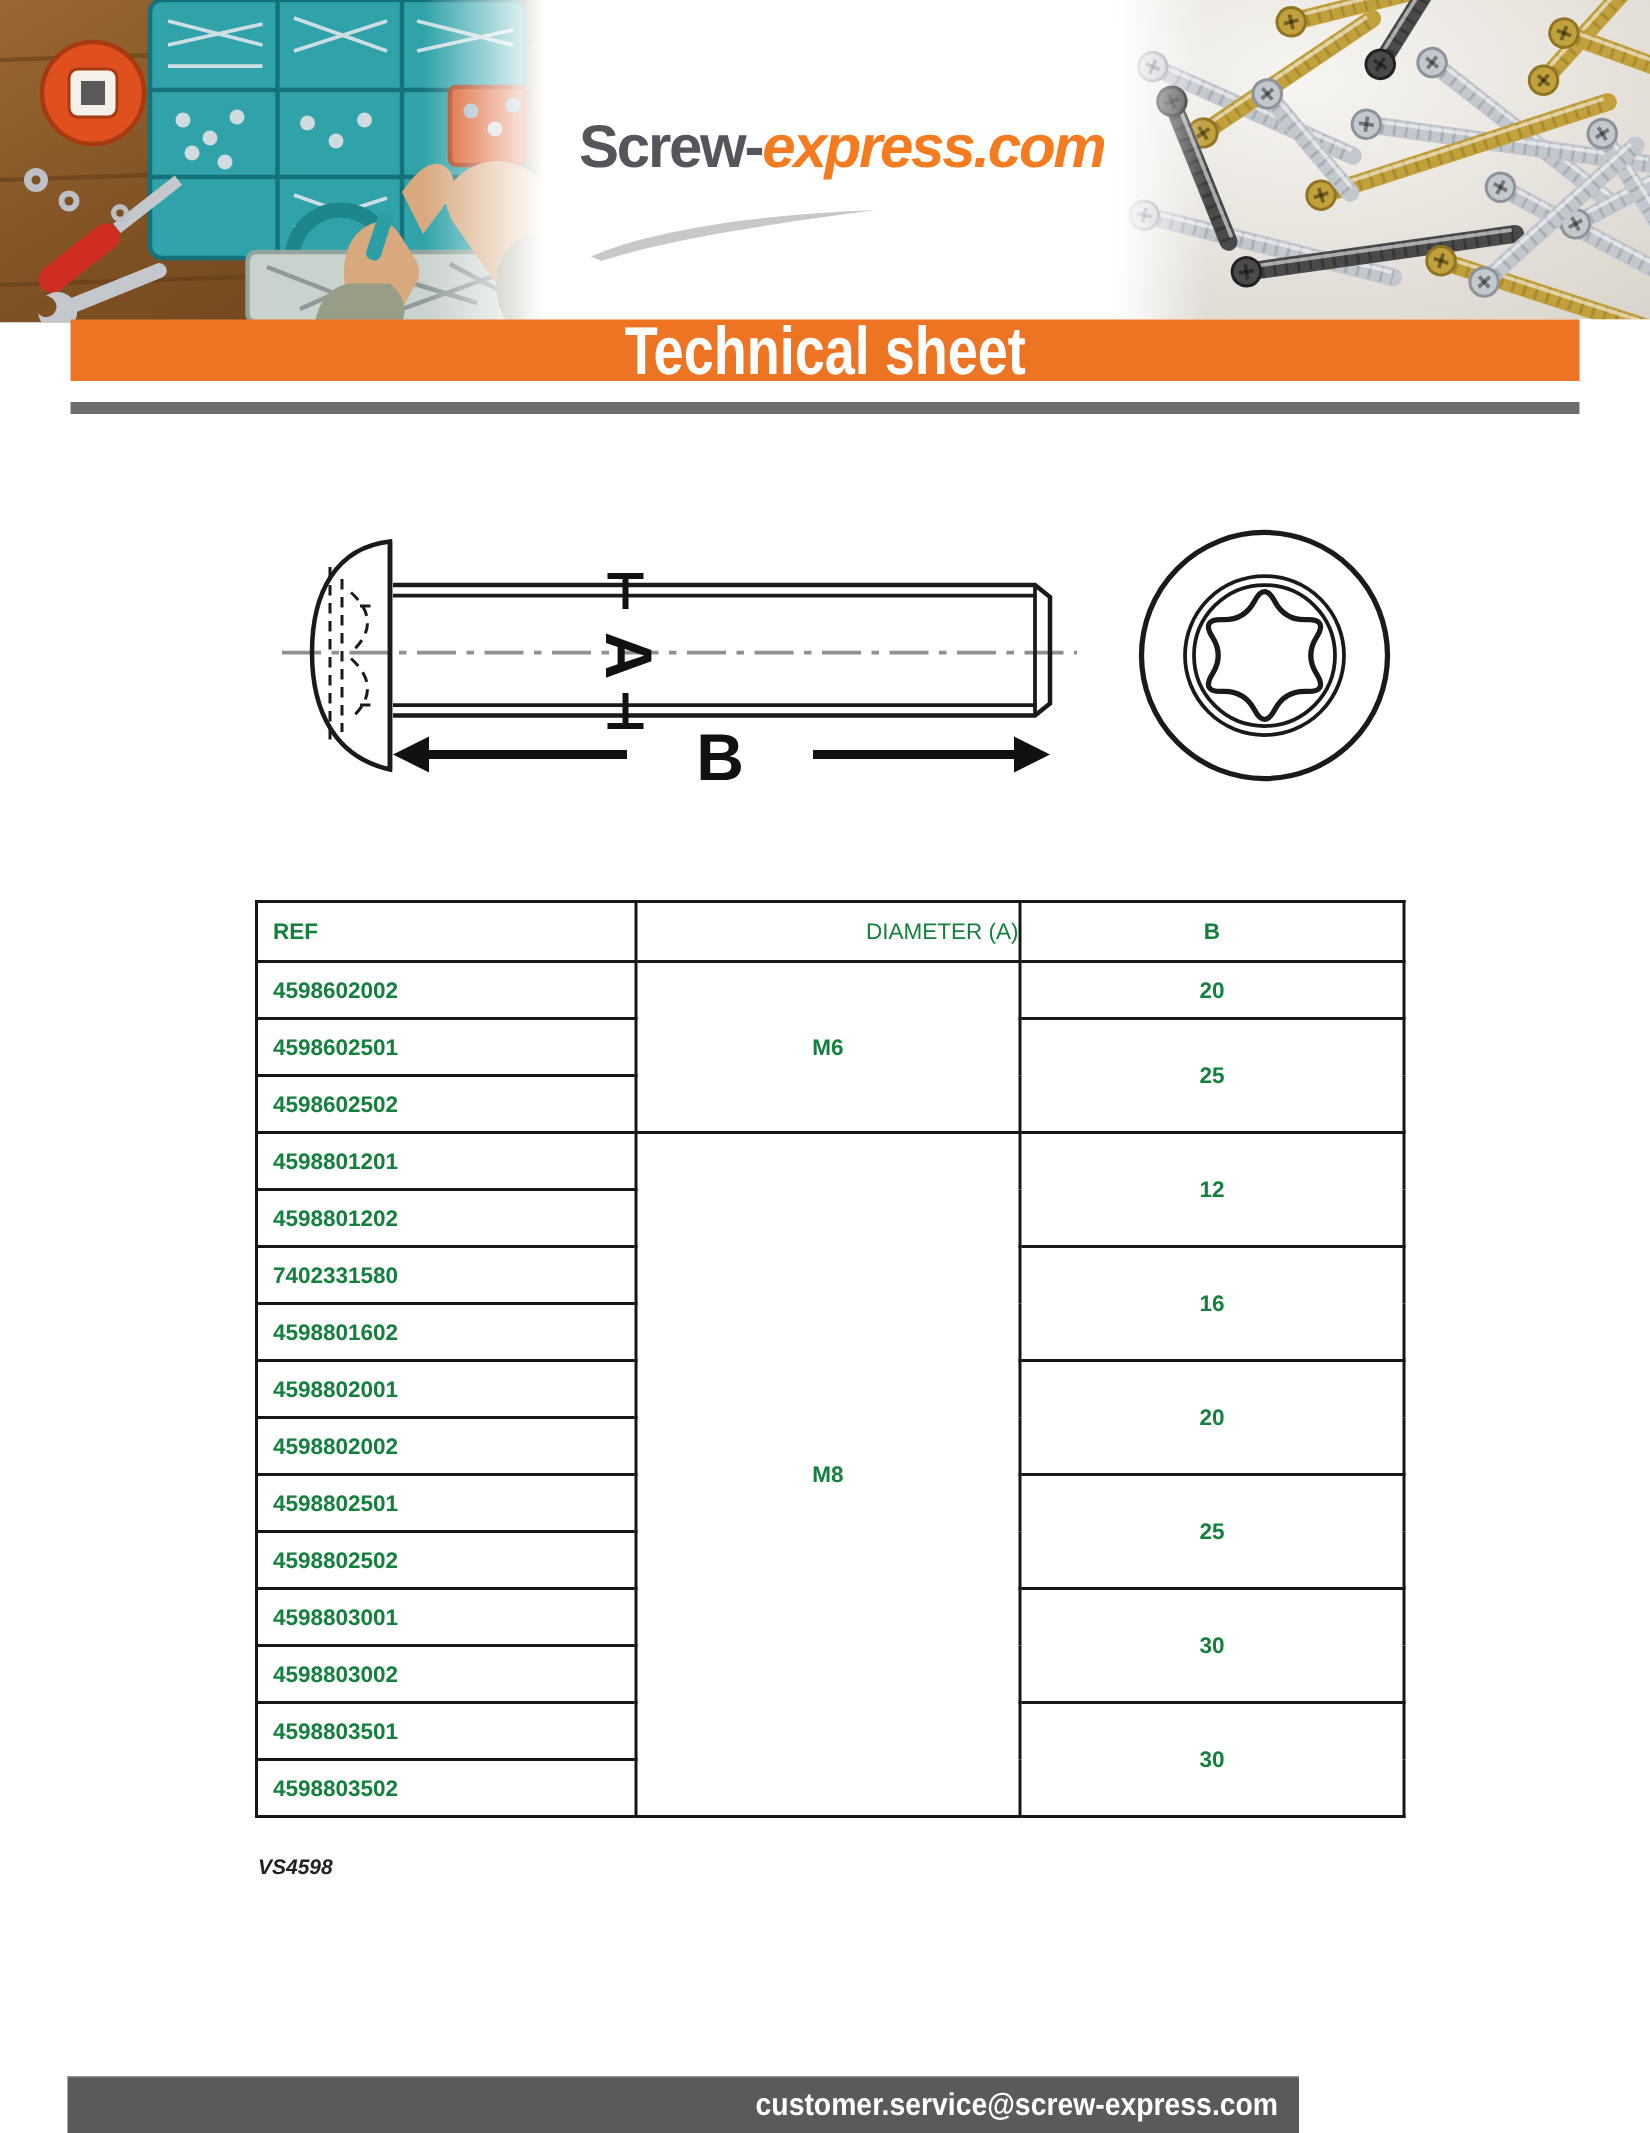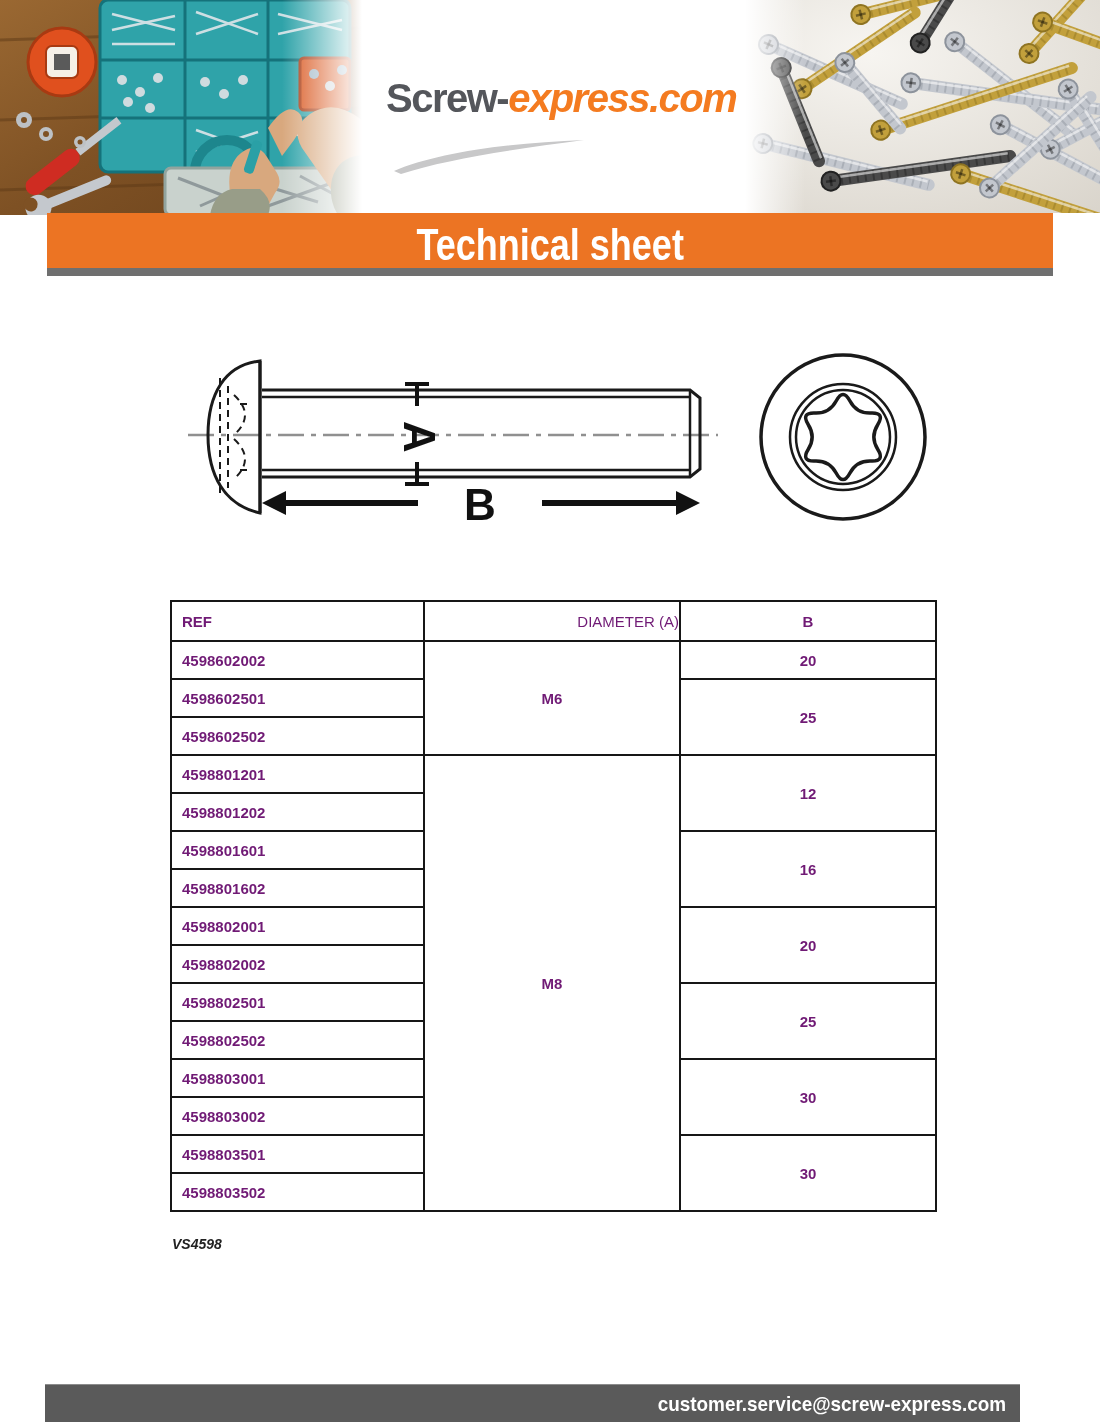--- a/index.html
+++ b/index.html
@@ -23,49 +23,49 @@
     background:linear-gradient(to right, rgba(255,255,255,0), #fff);}
   .fade-left{position:absolute;top:0;left:0;width:60px;height:100%;
     background:linear-gradient(to left, rgba(255,255,255,0), #fff);}
 
   .logo{position:absolute;left:386px;top:76px;white-space:nowrap;
     font-size:40px;font-weight:bold;letter-spacing:-1.5px;}
   .logo .p1{color:var(--logo-gray);}
   .logo .p2{color:var(--logo-orange);font-style:italic;}
   .swoosh{position:absolute;left:386px;top:134px;}
 
-  .banner{position:absolute;left:47px;top:213px;width:1006px;height:63px;
+  .banner{position:absolute;left:47px;top:213px;width:1006px;height:41px;
     background:var(--accent-orange);display:flex;align-items:center;justify-content:center;text-align:center;}
   .banner-title{color:#fff;font-weight:bold;font-size:45px;line-height:1;
     transform:scaleX(0.8);letter-spacing:0;}
   .banner-underbar{position:absolute;left:47px;top:268px;width:1006px;height:8px;
     background:var(--bar-gray);}
 
   
   .drawing{position:absolute;left:170px;top:340px;}
   .drawing text{font-family:"Liberation Sans", sans-serif;font-weight:bold;fill:#111;}
 
   
   .spec-table{position:absolute;left:170px;top:600px;width:765px;
     border-collapse:collapse;table-layout:fixed;}
   .spec-table col.c1{width:253px;} .spec-table col.c2{width:256px;} .spec-table col.c3{width:256px;}
-  .spec-table th,.spec-table td{border:2px solid var(--table-border);color:#701a75;}
+  .spec-table th,.spec-table td{border:2px solid var(--table-border);color:#15803d;}
   .spec-table th{height:40px;font-size:15px;}
   .th-ref{text-align:left;padding-left:10px;font-weight:bold;}
   .th-dia{text-align:right;font-weight:normal;font-size:17px;}
   .th-b{text-align:center;font-weight:bold;font-size:17px;}
   .spec-table td{height:38px;font-size:15px;}
   .ref-cell{text-align:left;padding-left:10px;font-weight:bold;margin-left:20px;}
   .dia-cell,.b-cell{text-align:center;font-weight:bold;font-size:17px;}
 
   .footnote{position:absolute;left:172px;top:1236px;font-size:14px;
     font-style:italic;font-weight:bold;color:#222;}
 
   
-  .footer-bar{position:absolute;left:45px;top:1384px;width:975px;height:38px;
+  .footer-bar{position:absolute;left:45px;top:1384px;width:821px;height:38px;
     background:var(--footer-gray);border-top:1px solid #8c8c8c;
     display:flex;align-items:center;justify-content:flex-end;padding-right:14px;}
   .footer-email{color:#fff;font-weight:bold;font-size:21px;transform:scaleX(0.9);
     transform-origin:right center;}
 </style>
 </head>
 <body>
 
 <div class="page">
 
@@ -421,21 +421,21 @@
         </tr>
         <tr>
           <td class="ref-cell">4598801201</td>
           <td class="dia-cell" rowspan="12">M8</td>
           <td class="b-cell" rowspan="2">12</td>
         </tr>
         <tr>
           <td class="ref-cell">4598801202</td>
         </tr>
         <tr>
-          <td class="ref-cell">4598801601</td>
+          <td class="ref-cell">7402331580</td>
           <td class="b-cell" rowspan="2">16</td>
         </tr>
         <tr>
           <td class="ref-cell">4598801602</td>
         </tr>
         <tr>
           <td class="ref-cell">4598802001</td>
           <td class="b-cell" rowspan="2">20</td>
         </tr>
         <tr>

